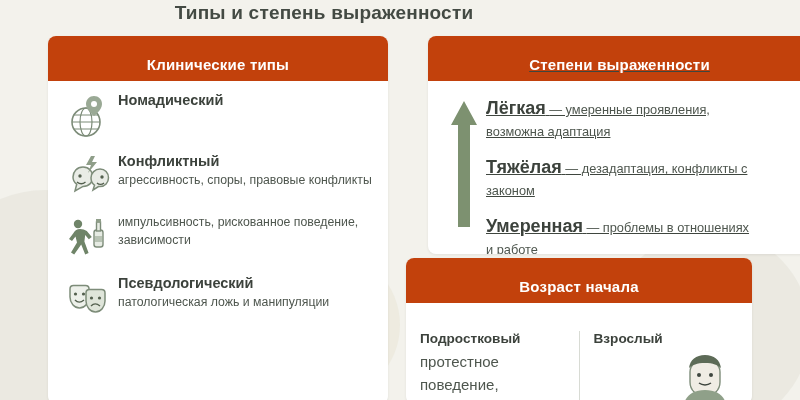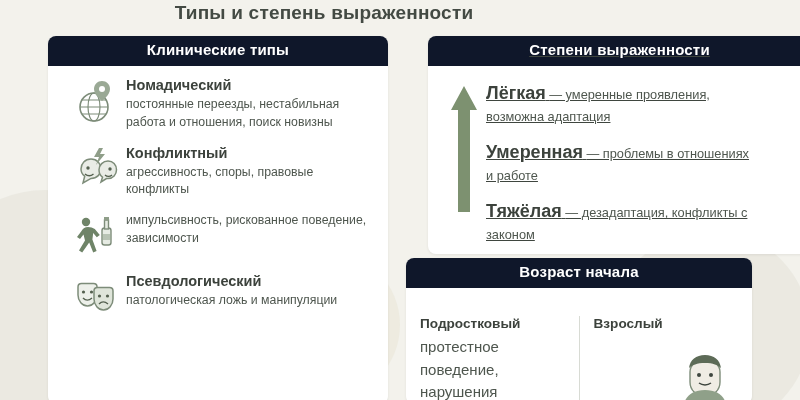--- a/index.html
+++ b/index.html
@@ -39,35 +39,35 @@
   }
 
   .card {
     position: absolute;
     background: #ffffff;
     border-radius: 8px;
     box-shadow: 0 1px 3px rgba(0,0,0,.07);
     overflow: hidden;
   }
   .card-header {
-    background: #0f172a;
+    background: #c2410c;
     color: #ffffff;
     font-size: 15px;
     font-weight: bold;
     text-align: center;
-    padding: 5px 0 8px;
+    padding: 20px 0 8px;
     letter-spacing: .2px;
   }
 
   
   #card-types { left: 48px; top: 36px; width: 340px; height: 368px; }
   .type-row {
     display: flex;
     align-items: flex-start;
-    padding: 9px 14px 2px 24px;
+    padding: 9px 14px 2px 16px;
   }
   .type-icon {
     width: 48px;
     height: 48px;
     flex: 0 0 48px;
     margin-right: 6px;
     margin-top: 2px;
   }
   .type-text { padding-top: 2px; }
   .type-name {
@@ -155,21 +155,20 @@
         <ellipse cx="22" cy="30" rx="6" ry="14" fill="none" stroke="#7d8c79" stroke-width="1.2"></ellipse>
         <line x1="8" y1="30" x2="36" y2="30" stroke="#7d8c79" stroke-width="1.2"></line>
         <line x1="10" y1="23" x2="34" y2="23" stroke="#7d8c79" stroke-width="1"></line>
         <line x1="10" y1="37" x2="34" y2="37" stroke="#7d8c79" stroke-width="1"></line>
         <path d="M30 4c-4.4 0-8 3.5-8 7.9 0 5.9 8 12.1 8 12.1s8-6.2 8-12.1C38 7.5 34.4 4 30 4z" fill="#9aa995"></path>
         <circle cx="30" cy="12" r="3" fill="#ffffff"></circle>
       </svg>
     </div>
     <div class="type-text">
       <div class="type-name">Номадический</div>
-      <div class="type-desc">постоянные переезды, нестабильная работа и отношения, поиск новизны</div>
     </div>
   </div>
 
   <div class="type-row">
     <div class="type-icon">
       <svg viewBox="0 0 48 48" width="48" height="48">
         <path d="M19 14c-6 0-10 4.5-10 10 0 3 1.4 5.6 3.7 7.2L11 38l8-4.6c6 0 10-4.3 10-9.4C29 18.5 25 14 19 14z" fill="#e9ece6" stroke="#7d8c79" stroke-width="1.5"></path>
         <circle cx="16" cy="23" r="1.7" fill="#54604f"></circle>
         <path d="M13 29c2.5 2 6 2 8.5 0" fill="none" stroke="#54604f" stroke-width="1.4"></path>
         <path d="M36 16c5 0 8.5 4 8.5 8.8 0 4.8-3.5 8.8-8.5 8.8h-1.5L29 37l1.5-4.8C28 30.6 27 27.9 27 24.8 27 20 31 16 36 16z" fill="#e9ece6" stroke="#7d8c79" stroke-width="1.5"></path>
@@ -227,26 +226,26 @@
       <svg width="30" height="130" viewBox="0 0 30 130">
         <path d="M15 2 L28 26 L21 26 L21 128 L9 128 L9 26 L2 26 Z" fill="#7d9170"></path>
       </svg>
     </div>
     <div class="degree-list">
       <div class="degree-item">
         <b>Лёгкая</b>
         <span>— умеренные проявления, возможна адаптация</span>
       </div>
       <div class="degree-item">
+        <b>Тяжёлая</b>
+        <span>— дезадаптация, конфликты с законом</span>
+      </div>
+      <div class="degree-item">
         <b>Умеренная</b>
         <span>— проблемы в отношениях и работе</span>
-      </div>
-      <div class="degree-item">
-        <b>Тяжёлая</b>
-        <span>— дезадаптация, конфликты с законом</span>
       </div>
     </div>
   </div>
 </div>
 
 <div class="card" id="card-age">
   <div class="card-header">Возраст начала</div>
   <div class="age-body">
     <div class="age-col left">
       <div class="age-title">Подростковый</div>

